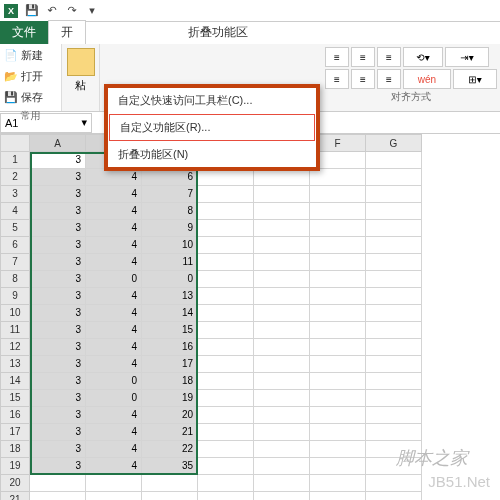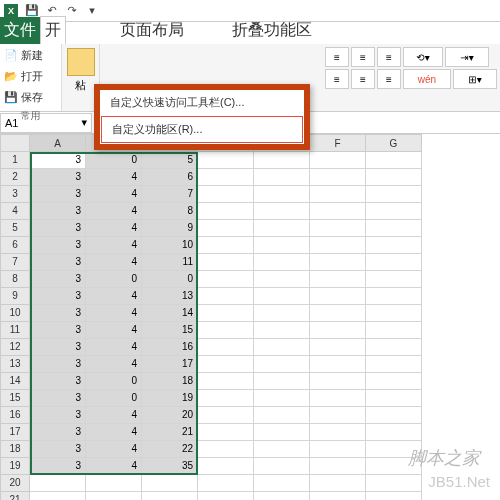--- a/index.html
+++ b/index.html
@@ -1,31 +1,31 @@
 <!DOCTYPE html>
 <html><head>
 <meta charset="utf-8">
 <style>
 *{margin:0;padding:0;box-sizing:border-box;font-family:"Microsoft YaHei",Arial,sans-serif;font-size:11px;}
 body{background:#fff;width:500px;height:500px;overflow:hidden;position:relative;}
 .titlebar{height:22px;background:#fff;border-bottom:1px solid #ccc;display:flex;align-items:center;padding:0 4px;}
 .titlebar .app-icon{width:14px;height:14px;background:#217346;color:#fff;display:flex;align-items:center;justify-content:center;font-size:9px;font-weight:bold;margin-right:4px;}
 .qat-icon{width:18px;height:18px;display:flex;align-items:center;justify-content:center;color:#444;margin:0 1px;}
 .ribbon-tabs{height:22px;background:#fff;display:flex;align-items:end;}
-.tab{padding:3px 4px;font-size:16px;color:#333;cursor:pointer;}
+.tab{padding:3px 12px;font-size:12px;color:#333;cursor:pointer;}
 .tab.file{background:#217346;color:#fff;}
 .tab.active{border:1px solid #ccc;border-bottom:none;background:#fff;}
 .ribbon{height:68px;background:#f5f5f5;border-bottom:1px solid #ccc;display:flex;position:relative;}
 .ribbon-group{padding:2px 4px;border-right:1px solid #ddd;display:flex;flex-direction:column;}
 .side-buttons{width:62px;background:#fff;border-right:1px solid #ddd;padding:2px;}
 .side-btn{display:flex;align-items:center;padding:2px 2px;font-size:11px;color:#333;margin-bottom:2px;}
 .side-btn .ic{width:14px;height:14px;margin-right:3px;display:inline-flex;align-items:center;justify-content:center;}
 .paste-area{width:38px;text-align:center;padding:2px;}
 .paste-icon{width:28px;height:28px;background:#f9d77e;border:1px solid #c9a849;margin:2px auto;}
-.context-menu{position:absolute;top:40px;left:94px;width:216px;background:#fff;border:6px solid #c2410c;box-shadow:2px 2px 6px rgba(0,0,0,0.3);z-index:100;}
+.context-menu{position:absolute;top:40px;left:104px;width:216px;background:#fff;border:4px solid #c2410c;box-shadow:2px 2px 6px rgba(0,0,0,0.3);z-index:100;}
 .menu-item{padding:5px 10px;font-size:11px;color:#333;cursor:pointer;}
 .menu-item.highlighted{border:1px solid #e74c3c;margin:1px;}
 .ribbon-right{margin-left:auto;display:flex;}
 .rb-btn{width:24px;height:20px;display:flex;align-items:center;justify-content:center;border:1px solid #ccc;margin:1px;background:#fff;font-size:10px;}
 .group-label{font-size:10px;color:#666;text-align:center;margin-top:auto;}
 .namebox-row{height:22px;border-bottom:1px solid #ccc;display:flex;align-items:center;background:#fff;}
 .namebox{width:92px;height:20px;border:1px solid #ccc;padding:0 4px;display:flex;align-items:center;justify-content:space-between;}
 .fx-area{display:flex;align-items:center;padding:0 6px;}
 .fx-btn{width:18px;color:#888;text-align:center;}
 .formula-bar{flex:1;padding:0 6px;}
@@ -36,40 +36,39 @@
 .cols{flex:1;}
 .col-headers{display:flex;height:18px;}
 .col-hdr{height:18px;background:#e8e8e8;border:1px solid #ccc;border-left:none;text-align:center;font-size:10px;line-height:17px;color:#333;}
 .col-hdr.sel{background:#d4d4d4;}
 .data-area{position:relative;}
 .data-row{display:flex;height:17px;}
 .cell{height:17px;border-right:1px solid #d4d4d4;border-bottom:1px solid #d4d4d4;text-align:right;padding-right:4px;font-size:10px;line-height:16px;background:#fff;}
 .cell.sel{background:#d9d9d9;}
 .cell.active{background:#fff;}
 .selection-border{position:absolute;border:2px solid #217346;pointer-events:none;}
-.watermark{position:absolute;bottom:30px;right:20px;color:#bbb;font-size:18px;z-index:50;font-style:italic;}
+.watermark{position:absolute;bottom:30px;right:32px;color:#bbb;font-size:18px;z-index:50;font-style:italic;}
 .watermark2{position:absolute;bottom:10px;right:10px;color:#ccc;font-size:15px;z-index:50;}
 .wa{width:56px}.wb{width:56px}.wc{width:56px}.wd{width:56px}.we{width:56px}.wf{width:56px}.wg{width:56px}
 </style>
 </head>
 <body>
 
 <div class="titlebar">
   <div class="app-icon">X</div>
   <div class="qat-icon">💾</div>
   <div class="qat-icon">↶</div>
   <div class="qat-icon">↷</div>
   <div class="qat-icon">▾</div>
 </div>
 
 <div class="ribbon-tabs">
   <div class="tab file">文件</div>
   <div class="tab active">开</div>
   <div class="tab" style="visibility:hidden;width:50px"></div>
-  <div class="tab">页面布局</div>
   <div class="tab" style="visibility:hidden;width:40px"></div>
   <div class="tab">折叠功能区</div>
 </div>
 
 <div class="ribbon">
   <div class="side-buttons">
     <div class="side-btn">
         <span class="ic">📄</span>
         <span>新建</span>
       </div>
@@ -97,26 +96,28 @@
         <div class="rb-btn" style="width:40px">⟲▾</div>
         <div class="rb-btn" style="width:44px">⇥▾</div>
       </div>
       <div style="display:flex;">
         <div class="rb-btn">≡</div>
         <div class="rb-btn">≡</div>
         <div class="rb-btn">≡</div>
         <div class="rb-btn" style="width:48px;color:#e74c3c">wén</div>
         <div class="rb-btn" style="width:44px">⊞▾</div>
       </div>
+      <div class="group-label">对齐方式</div>
     </div>
   </div>
 
   <div class="context-menu">
     <div class="menu-item">自定义快速访问工具栏(C)...</div>
     <div class="menu-item highlighted">自定义功能区(R)...</div>
+    <div class="menu-item">折叠功能区(N)</div>
   </div>
 </div>
 
 <div class="namebox-row">
   <div class="namebox">
     <span>A1</span>
       <span>▾</span>
   </div>
   <div class="fx-area">
     <div class="fx-btn">✕</div>

